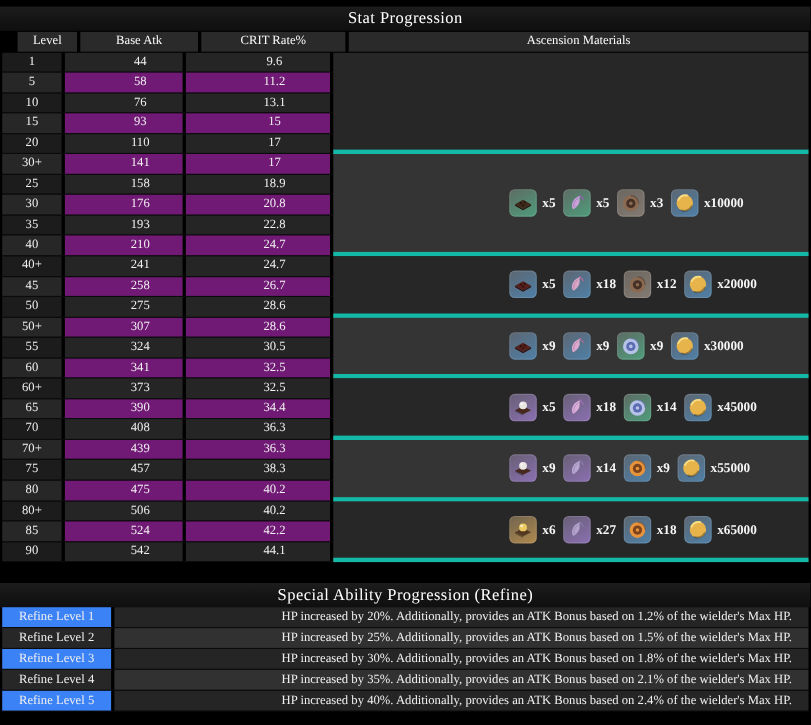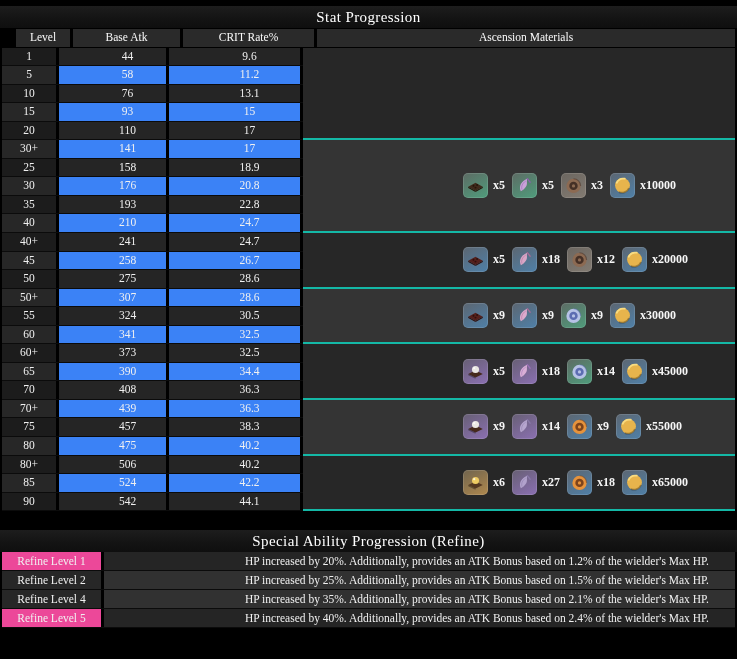--- a/index.html
+++ b/index.html
@@ -17,45 +17,45 @@
   .srow{
     display:grid;grid-template-columns:54px 107px 131px 1fr;column-gap:3px;
     height:18.56px;box-sizing:border-box;border-bottom:1px solid #0b0b0b;
   }
   .srow.header{height:18.5px;margin-top:1px;border-bottom:1px solid #000;padding-left:14px;}
   .cell{display:flex;align-items:center;justify-content:center;font-size:11.5px;line-height:1;}
   .c-h{background:#2a2a2a;color:#fbfbfb;}
   .c-level{background:#1c1c1c;}
   .alt .c-level{background:#272727;}
   .c-data{background:#252525;padding-left:30px;}
-  .alt .c-data{background:#3b82f6;}
+  .alt .c-data{background:#701a75;}
   .c-mat{background:transparent;}
   .stat-body{position:relative;}
   .mats{position:absolute;left:301px;top:0;right:0;bottom:0;}
   .mgroup{
-    box-sizing:border-box;border-bottom:2px solid #14b8a6;
+    box-sizing:border-box;border-bottom:4px solid #14b8a6;
     display:flex;align-items:center;gap:7px;padding-left:160px;
   }
   .mgroup.dark{background:#272727;}
   .mgroup.light{background:#343434;}
   .mat{display:flex;align-items:center;gap:5px;}
   .tile{
     width:25px;height:25px;border-radius:5px;flex:0 0 auto;
     display:flex;align-items:center;justify-content:center;
     box-shadow:inset 0 0 0 1px rgba(255,255,255,.12);
   }
   .qty{font-size:12px;font-weight:600;color:#f6f6f6;}
   .refine{margin:0 2px;}
   .rrow{
     display:grid;grid-template-columns:99px 1fr;column-gap:3px;
     height:19px;box-sizing:border-box;border-bottom:1px solid #0b0b0b;
   }
-  .rlabel{background:#ec4899;display:flex;align-items:center;justify-content:center;font-size:11.5px;}
+  .rlabel{background:#3b82f6;display:flex;align-items:center;justify-content:center;font-size:11.5px;}
   .alt .rlabel{background:#272727;}
-  .rdesc{background:#252525;display:flex;align-items:center;justify-content:flex-end;padding-right:26px;font-size:11.5px;}
+  .rdesc{background:#252525;display:flex;align-items:center;justify-content:flex-end;padding-right:15px;font-size:11.5px;}
   .alt .rdesc{background:#313131;}
 </style>
 </head>
 <body>
 
 <div class="page">
 
   <div class="bar">
     <span>Stat Progression</span>
   </div>
@@ -501,20 +501,24 @@
 
   <div class="refine">
 
   <div class="rrow">
         <div class="rlabel">Refine Level 1</div>
         <div class="rdesc">HP increased by 20%. Additionally, provides an ATK Bonus based on 1.2% of the wielder's Max HP.</div>
       </div>
       <div class="rrow alt">
         <div class="rlabel">Refine Level 2</div>
         <div class="rdesc">HP increased by 25%. Additionally, provides an ATK Bonus based on 1.5% of the wielder's Max HP.</div>
+      </div>
+      <div class="rrow">
+        <div class="rlabel">Refine Level 3</div>
+        <div class="rdesc">HP increased by 30%. Additionally, provides an ATK Bonus based on 1.8% of the wielder's Max HP.</div>
       </div>
       <div class="rrow alt">
         <div class="rlabel">Refine Level 4</div>
         <div class="rdesc">HP increased by 35%. Additionally, provides an ATK Bonus based on 2.1% of the wielder's Max HP.</div>
       </div>
       <div class="rrow">
         <div class="rlabel">Refine Level 5</div>
         <div class="rdesc">HP increased by 40%. Additionally, provides an ATK Bonus based on 2.4% of the wielder's Max HP.</div>
       </div>
     </div>

